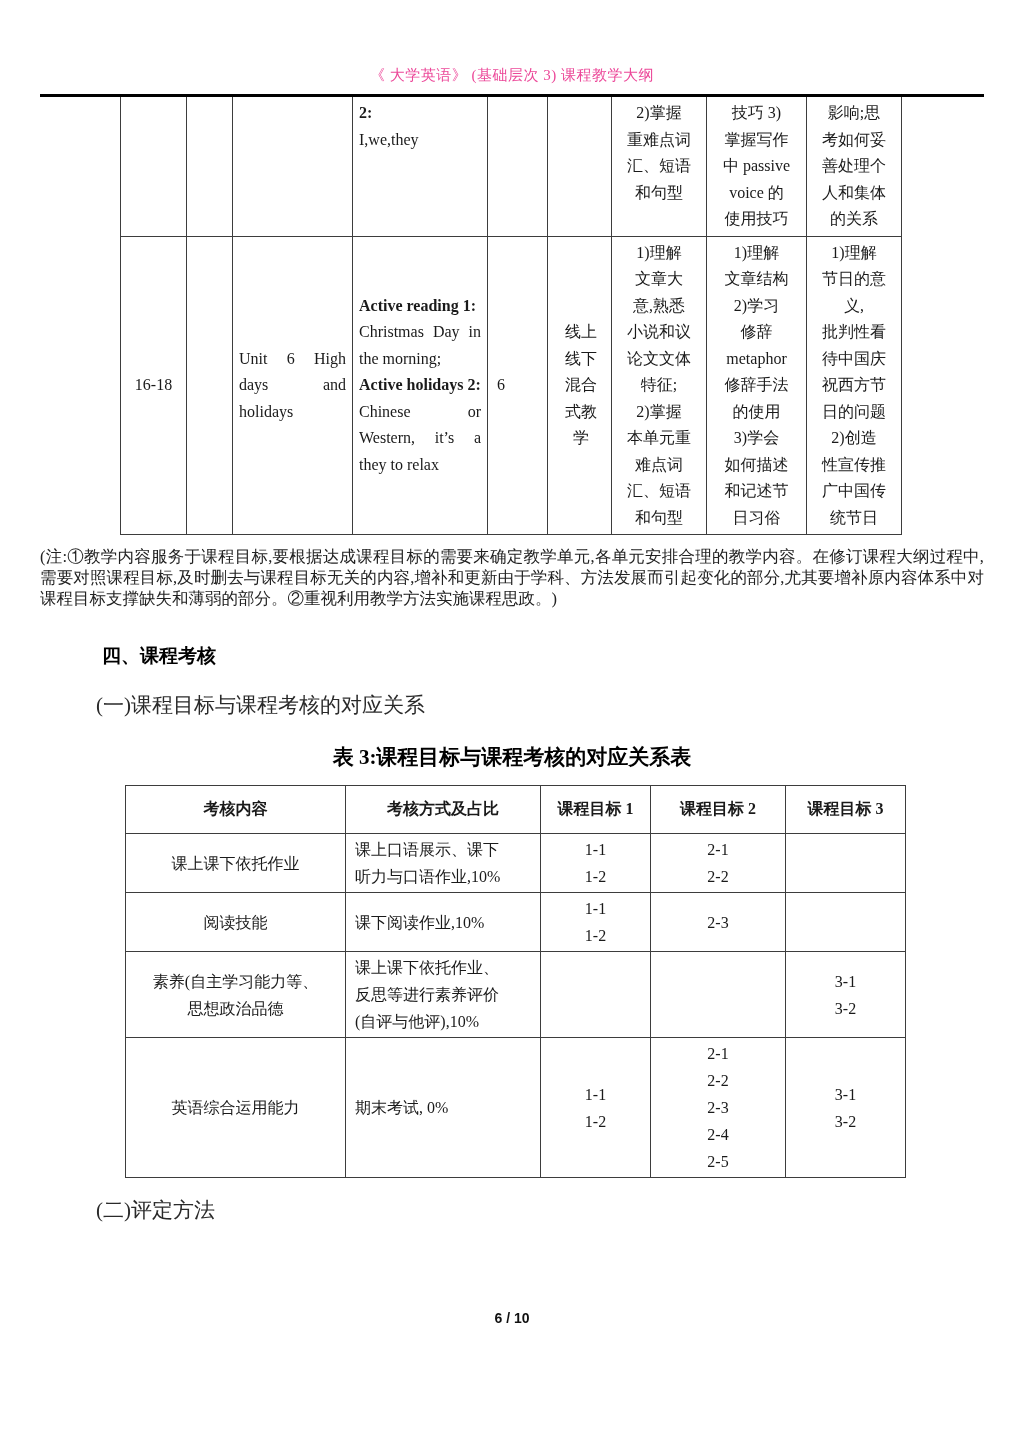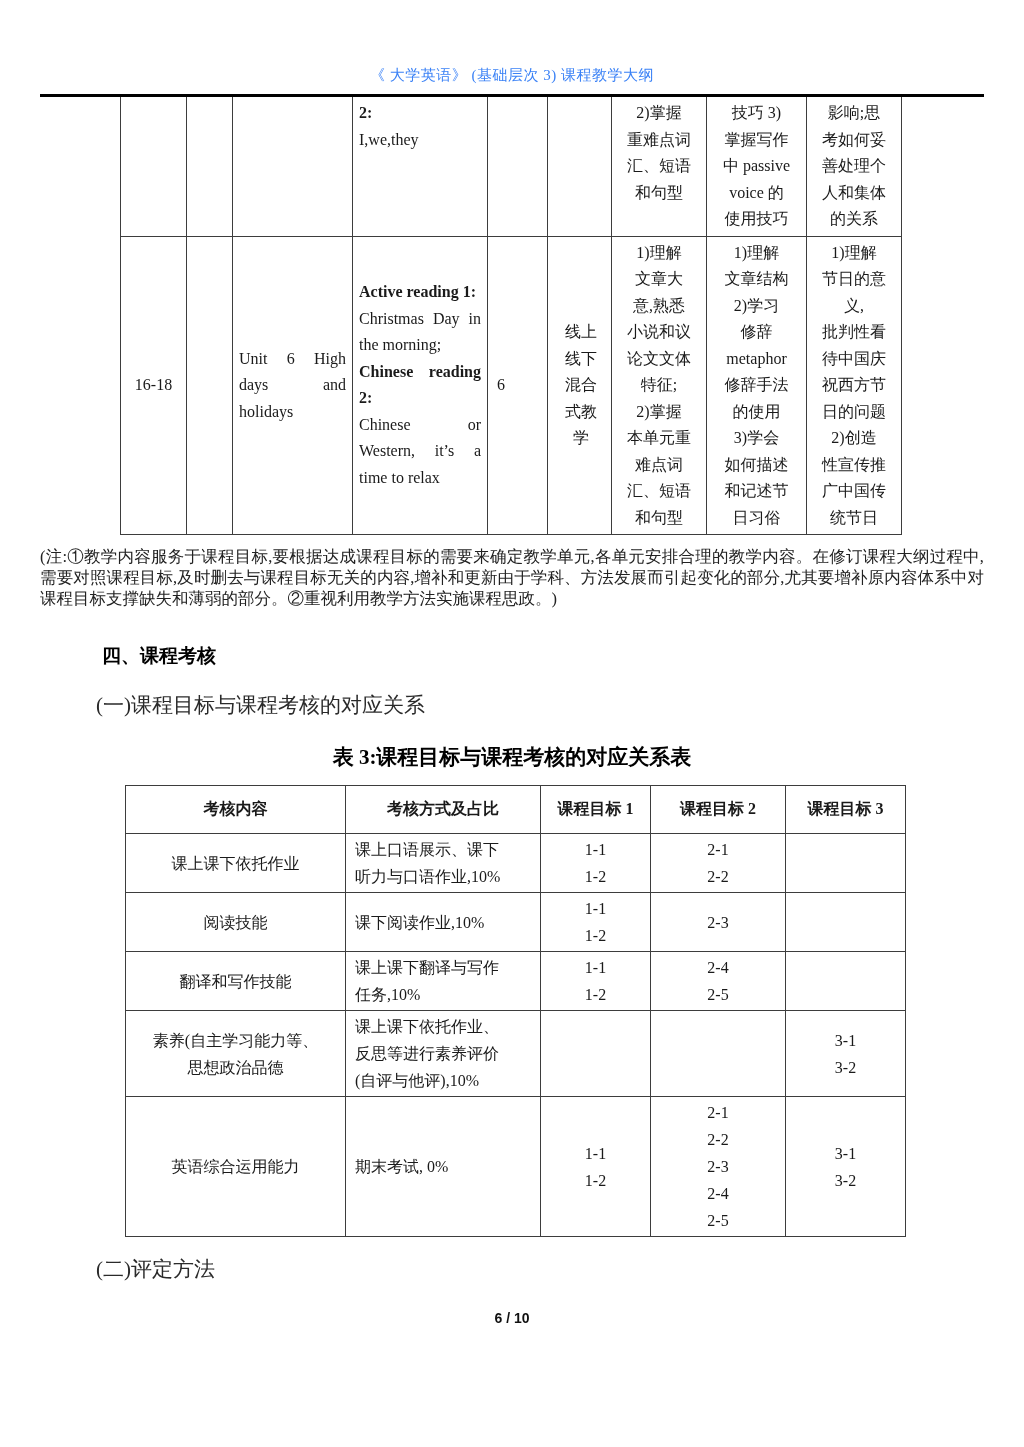--- a/index.html
+++ b/index.html
@@ -13,21 +13,21 @@
     position:relative;
     width:1024px; height:1447px;
     padding:66px 40px 0 40px;
     overflow:hidden;
   }
   .page-header {
     text-align:center;
     font-size:15px;
     letter-spacing:0.5px;
     margin-bottom:9px;
-    color:#3b82f6;
+    color:#ec4899;
   }
   .header-rule { height:3px; background:#000; }
 
   table { border-collapse:collapse; table-layout:fixed; }
   td, th { border:1px solid #3d3d3d; }
 
   
   .schedule-table { margin-left:80px; width:781px; }
   .schedule-table td {
     font-size:16px;
@@ -155,22 +155,22 @@
 人和集体
 的关系</td>
     </tr>
     <tr class="row-unit">
       <td class="center">16-18</td>
       <td></td>
       <td class="just">Unit 6 High days and holidays</td>
       <td class="just">
         <div class="bold">Active reading 1:</div>
         <div>Christmas Day in the morning;</div>
-        <div class="bold">Chinese reading 2:</div>
-        <div>Chinese or Western, it’s a time to relax</div>
+        <div class="bold">Active holidays 2:</div>
+        <div>Chinese or Western, it’s a they to relax</div>
       </td>
       <td class="pad-left">6</td>
       <td class="pre pad-left">线上
 线下
 混合
 式教
 学</td>
       <td class="va-top pre">1)理解
 文章大
 意,熟悉
@@ -242,30 +242,20 @@
     </tr>
     <tr>
       <td class="pre">阅读技能</td>
       <td class="method pre">课下阅读作业,10%</td>
       <td class="pre">1-1
 1-2</td>
       <td class="pre">2-3</td>
       <td class="pre"></td>
     </tr>
     <tr>
-      <td class="pre">翻译和写作技能</td>
-      <td class="method pre">课上课下翻译与写作
-任务,10%</td>
-      <td class="pre">1-1
-1-2</td>
-      <td class="pre">2-4
-2-5</td>
-      <td class="pre"></td>
-    </tr>
-    <tr>
       <td class="pre">素养(自主学习能力等、
 思想政治品德</td>
       <td class="method pre">课上课下依托作业、
 反思等进行素养评价
 (自评与他评),10%</td>
       <td class="pre"></td>
       <td class="pre"></td>
       <td class="pre">3-1
 3-2</td>
     </tr>

